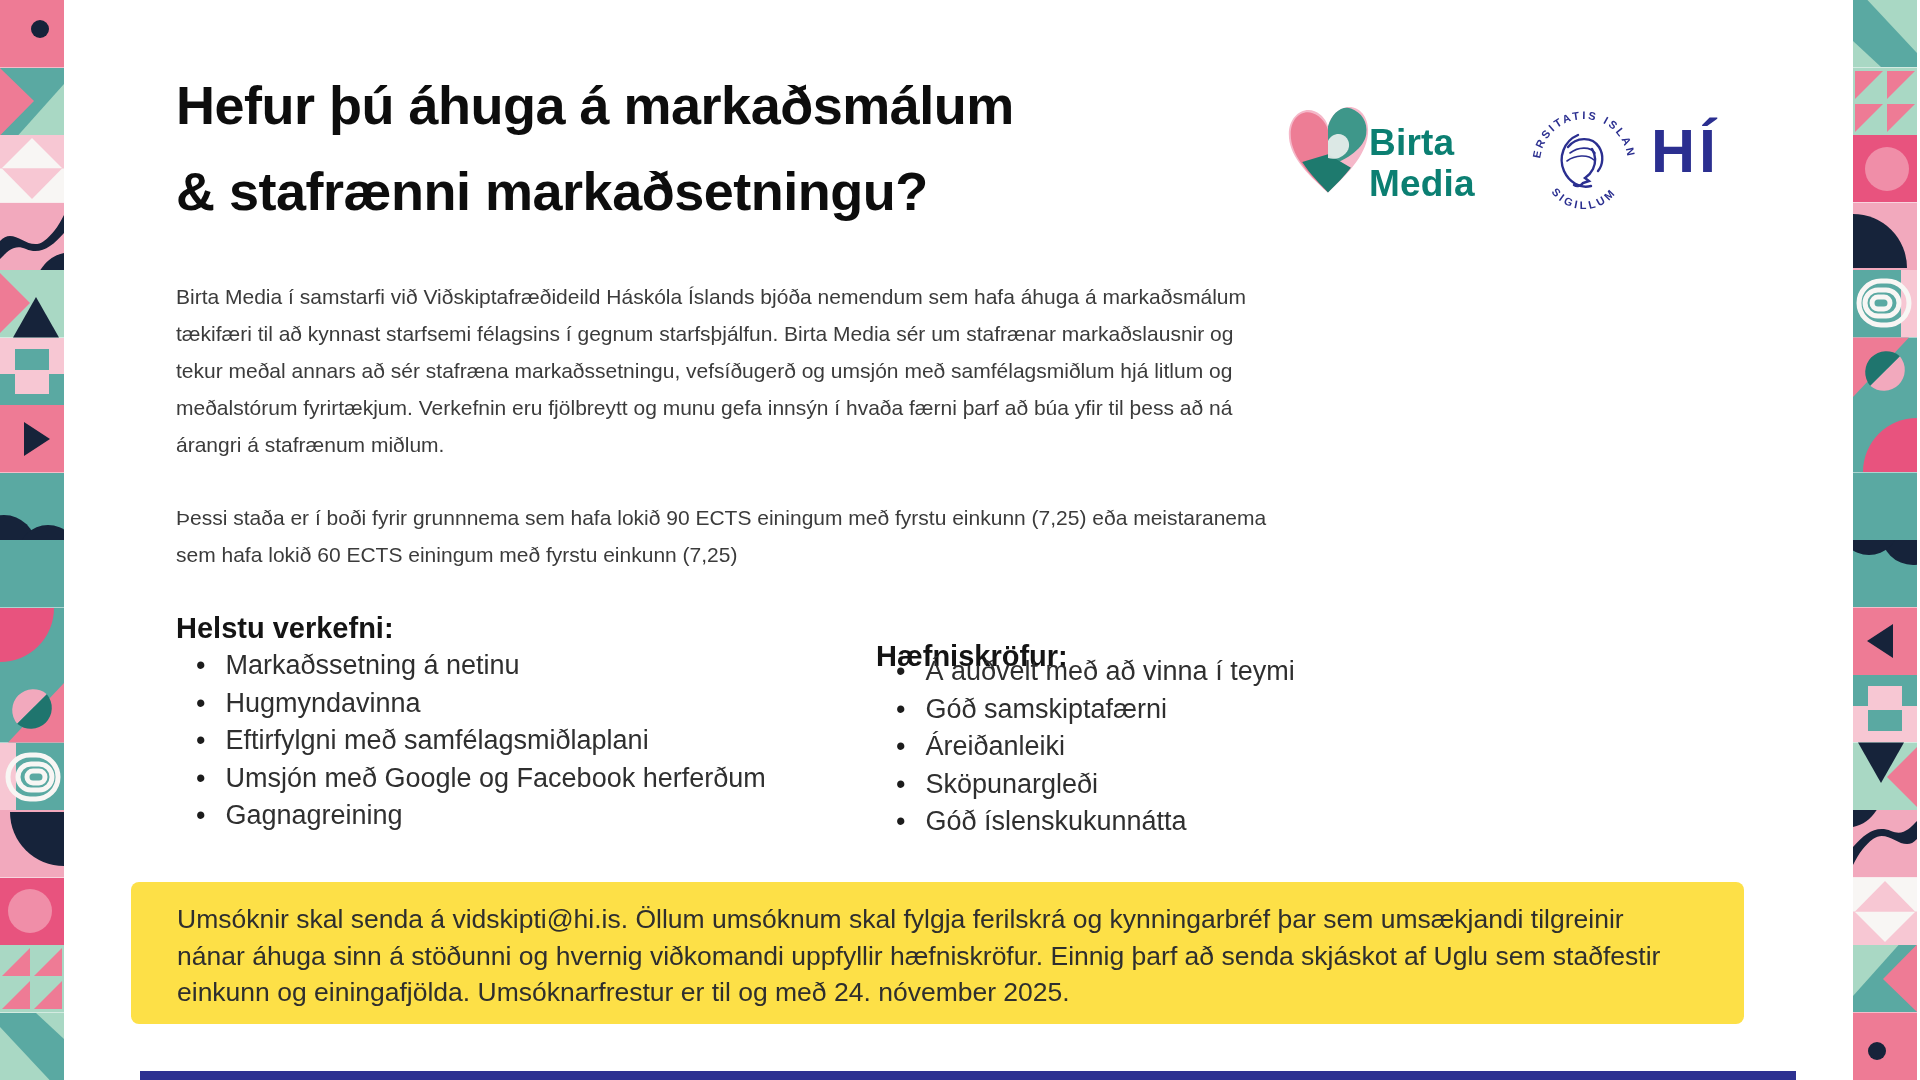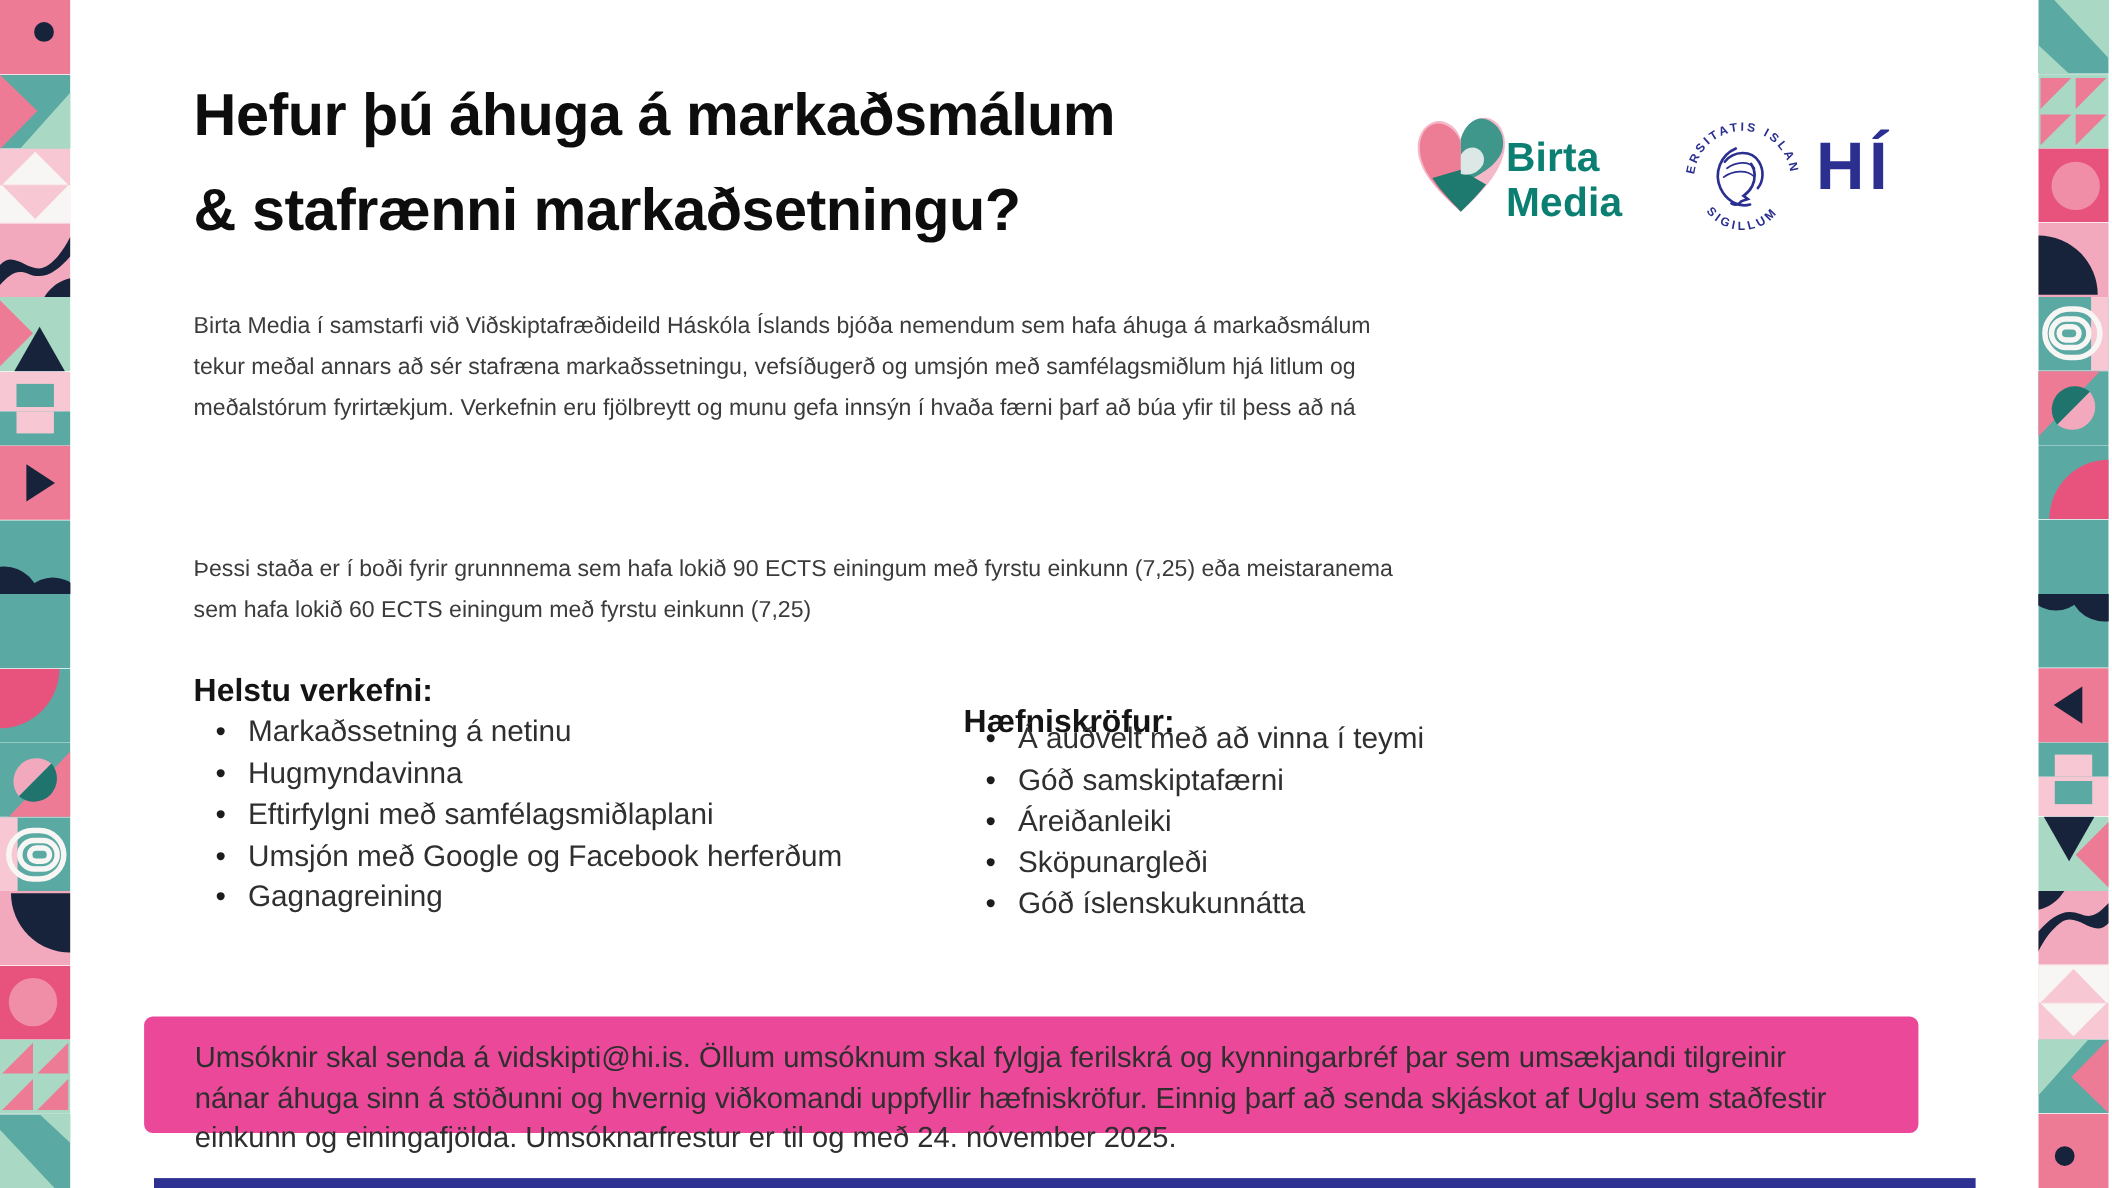--- a/index.html
+++ b/index.html
@@ -39,22 +39,22 @@
   .col-heading{position:absolute;margin:0;font-size:29px;font-weight:700;color:#141414;white-space:nowrap;}
   .tasks-heading{left:176px;top:612px;}
   .req-heading{left:876px;top:640px;}
   .bullet-list{position:absolute;margin:0;padding:0;list-style:none;}
   .tasks-list{left:196px;top:650px;}
   .req-list{left:896px;top:656px;}
   .bullet-list li{display:flex;align-items:baseline;height:37.5px;font-size:27px;white-space:nowrap;color:#2f2f2f;}
   .bullet-list li .dot{font-size:27px;margin-right:20px;color:#1c1c1c;}
   
   .apply-box{
-    position:absolute;left:131px;top:924px;width:1613px;height:106px;
-    background:#ec4899;border-radius:8px;box-sizing:border-box;
+    position:absolute;left:131px;top:882px;width:1613px;height:142px;
+    background:#fde047;border-radius:8px;box-sizing:border-box;
     padding:19px 30px 0 46px;color:#2e2e2e;
   }
   .apply-box .textline{font-size:26.5px;line-height:36.5px;}
   
   .bottom-bar{position:absolute;left:140px;top:1071px;width:1656px;height:9px;background:#2D3191;}
 </style>
 </head>
 <body>
 
 <div class="page">
@@ -262,22 +262,24 @@
         <path d="M-14,-10 C-6,-16 6,-17 11,-10" stroke-width="1.6"></path>
         <path d="M-17,-2 C-9,-8 4,-9 10,-3" stroke-width="1.6"></path>
       </g>
     </svg>
 
     <div class="hi-mark">HÍ</div>
   </div>
 
   <div class="intro">
     <div class="textline">Birta Media í samstarfi við Viðskiptafræðideild Háskóla Íslands bjóða nemendum sem hafa áhuga á markaðsmálum</div>
+    <div class="textline">tækifæri til að kynnast starfsemi félagsins í gegnum starfsþjálfun. Birta Media sér um stafrænar markaðslausnir og</div>
     <div class="textline">tekur meðal annars að sér stafræna markaðssetningu, vefsíðugerð og umsjón með samfélagsmiðlum hjá litlum og</div>
     <div class="textline">meðalstórum fyrirtækjum. Verkefnin eru fjölbreytt og munu gefa innsýn í hvaða færni þarf að búa yfir til þess að ná</div>
+    <div class="textline">árangri á stafrænum miðlum.</div>
   </div>
 
   <div class="eligibility">
     <div class="textline">Þessi staða er í boði fyrir grunnnema sem hafa lokið 90 ECTS einingum með fyrstu einkunn (7,25) eða meistaranema</div>
     <div class="textline">sem hafa lokið 60 ECTS einingum með fyrstu einkunn (7,25)</div>
   </div>
 
   <h2 class="col-heading tasks-heading">Helstu verkefni:</h2>
   <ul class="bullet-list tasks-list">
     <li>

